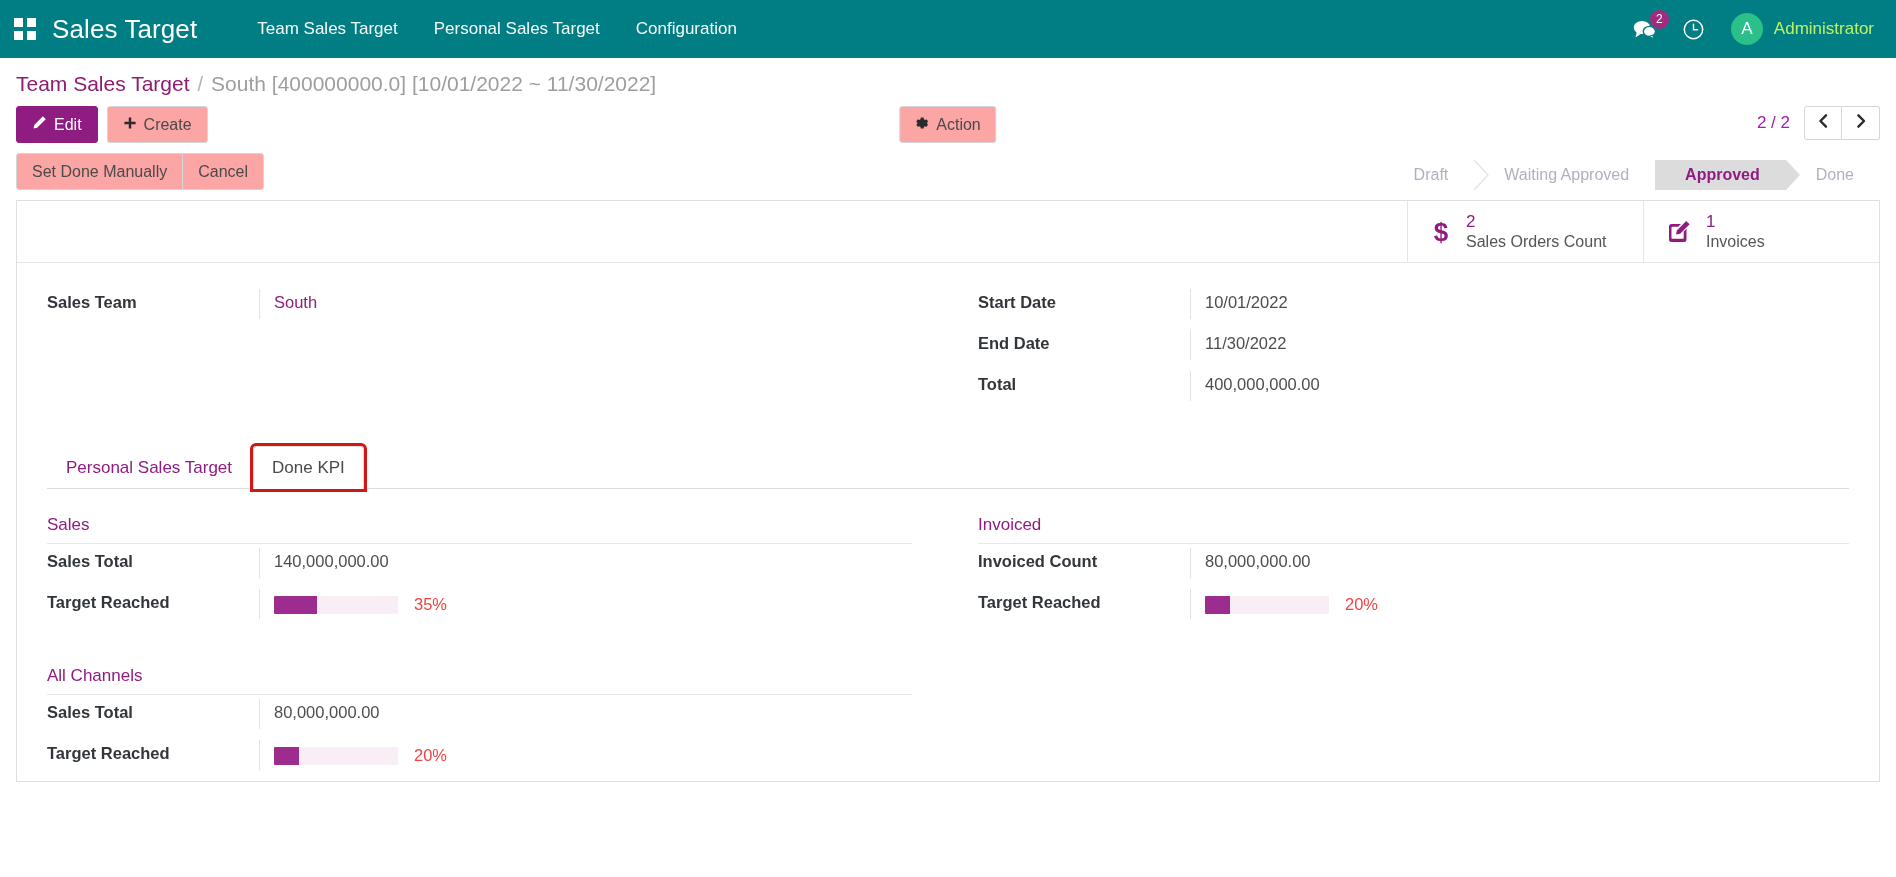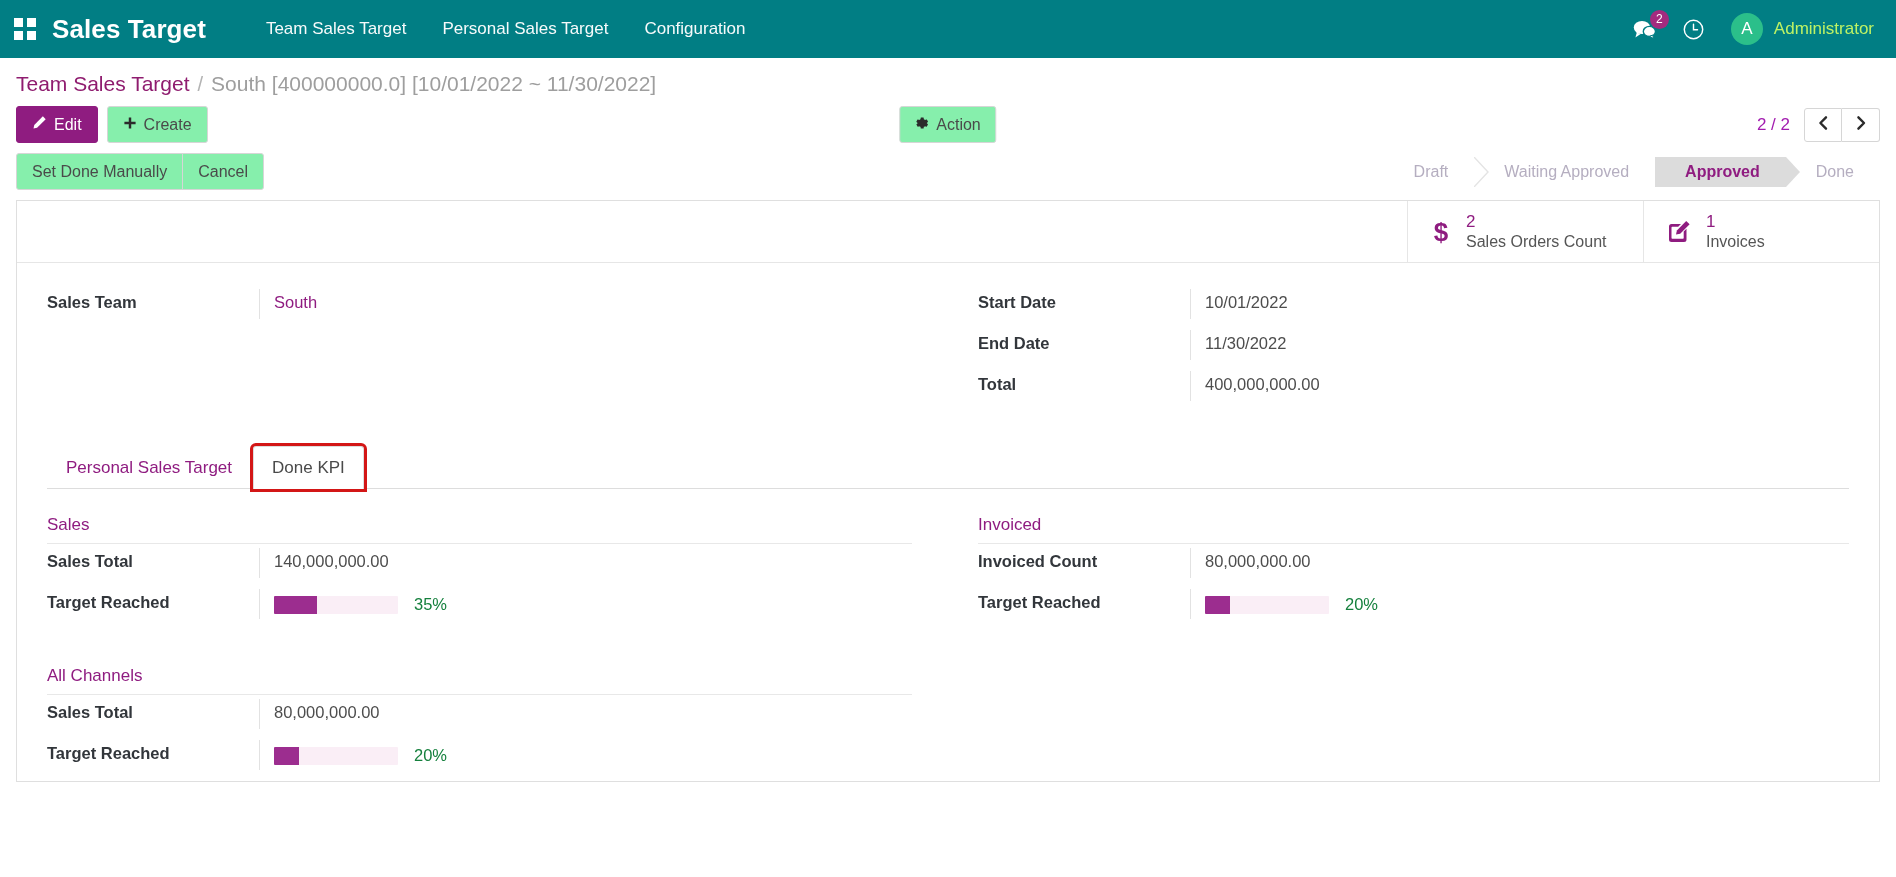--- a/index.html
+++ b/index.html
@@ -26,21 +26,21 @@
     display: grid;
     grid-template-columns: 9px 9px;
     grid-template-rows: 9px 9px;
     gap: 4px;
     margin-right: 16px;
     cursor: pointer;
   }
   .apps-grid i { display:block; width: 9px; height: 9px; background: #ffffff; }
   .brand {
     font-size: 26px;
-    font-weight: 700;
+    font-weight: 400;
     color: #ffffff;
     letter-spacing: 0.1px;
     margin-right: 42px;
     cursor: pointer;
     white-space: nowrap;
   }
   .nav-menu { display: flex; align-items: center; gap: 0; }
   .nav-item {
     font-size: 17px;
     color: #ffffff;
@@ -78,30 +78,30 @@
     padding: 14px 16px 10px 16px;
     display: flex; align-items: baseline; gap: 8px;
     font-size: 21px;
   }
   .bc-root { color: #8f1c6f; cursor: pointer; font-weight: 400; }
   .bc-sep { color: #b3b3b3; font-size: 20px; }
   .bc-current { color: #9e9e9e; font-weight: 400; }
 
   
   .control-bar {
-    display: flex; align-items: center;
+    display: flex; align-items: flex-start;
     padding: 0 16px 10px 16px;
     position: relative;
     min-height: 46px;
   }
   .btn {
     font-family: "Liberation Sans", sans-serif;
     font-size: 16px;
     border: 1px solid #d6d6d6;
-    background: #86efac;
+    background: #fca5a5;
     color: #4a4a4a;
     padding: 8px 15px;
     border-radius: 3px;
     cursor: pointer;
     line-height: 1.2;
     white-space: nowrap;
     display: inline-flex; align-items: center; gap: 7px;
   }
   .btn-primary {
     background: #8f1c80;
@@ -127,21 +127,21 @@
     background: #ffffff;
     display: flex; align-items: center; justify-content: center;
     cursor: pointer;
     color: #3a3a3a;
   }
   .pager-btn:first-child { border-radius: 3px 0 0 3px; }
   .pager-btn:last-child { border-radius: 0 3px 3px 0; border-left: none; }
 
   
   .statusbar-row {
-    display: flex; align-items: center;
+    display: flex; align-items: flex-end;
     padding: 0 16px 10px 16px;
     min-height: 42px;
   }
   .sb-buttons { display: flex; }
   .sb-buttons .btn { border-radius: 0; margin-left: -1px; }
   .sb-buttons .btn:first-child { border-radius: 3px 0 0 3px; margin-left: 0; }
   .sb-buttons .btn:last-child { border-radius: 0 3px 3px 0; }
   .statusbar { margin-left: auto; display: flex; align-items: stretch; height: 30px; }
   .sb-stage {
     position: relative;
@@ -269,21 +269,21 @@
     margin-bottom: 4px;
   }
   .progress-wrap { display: flex; align-items: center; gap: 16px; padding-top: 2px; }
   .progress-track {
     width: 124px; height: 18px;
     background: #faeef6;
     border-radius: 1px;
     overflow: hidden;
   }
   .progress-fill { height: 100%; background: #9c2d8f; }
-  .progress-text { font-size: 16.5px; color: #15803d; }
+  .progress-text { font-size: 16.5px; color: #ef4444; }
   .kpi-block + .kpi-block { margin-top: 36px; }
 </style>
 </head>
 <body>
 
 <div class="navbar">
   <div class="apps-grid">
     <i></i>
       <i></i>
       <i></i>

